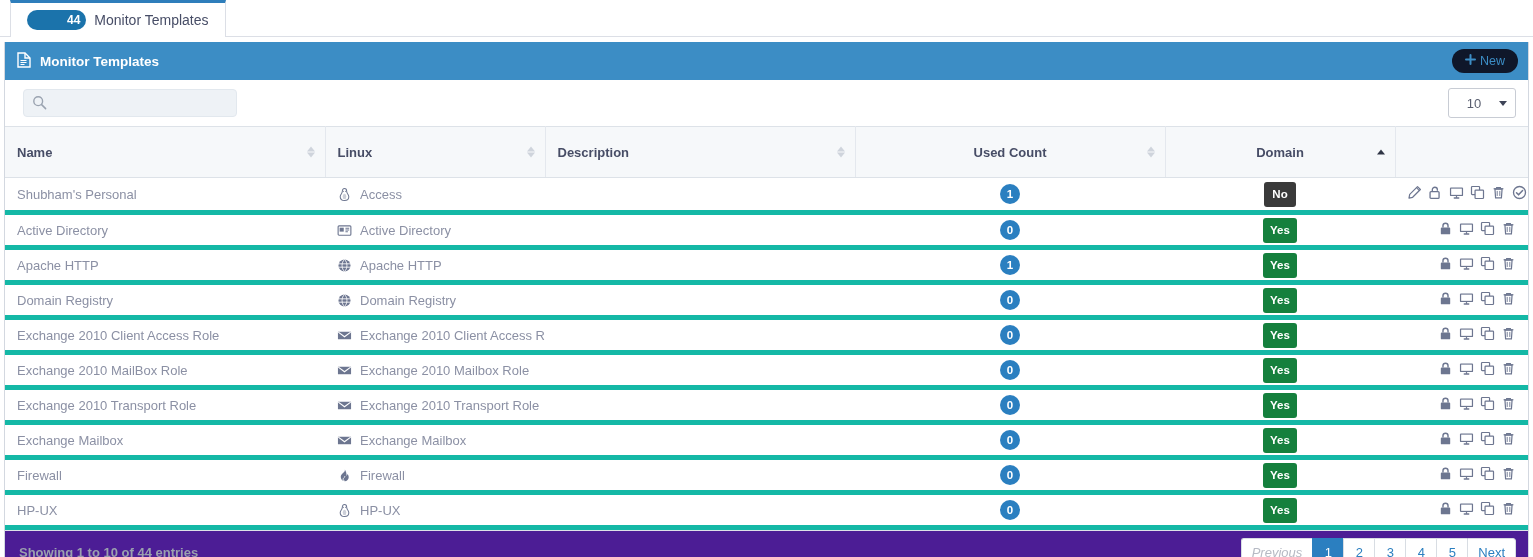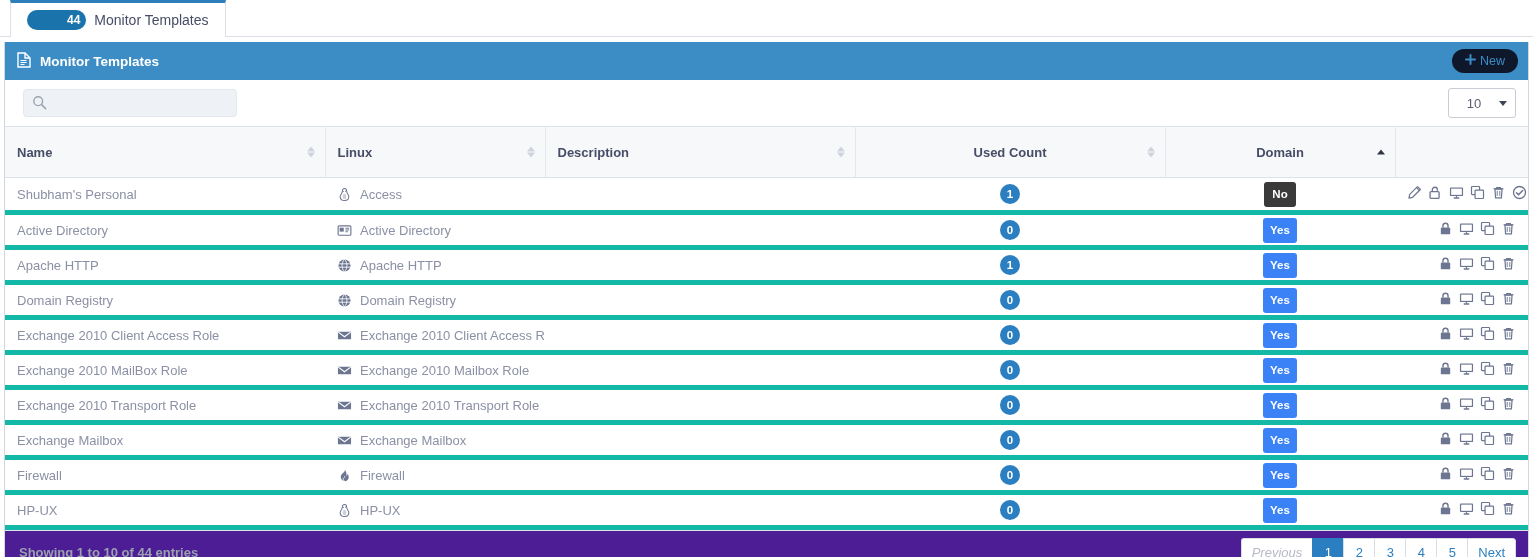--- a/index.html
+++ b/index.html
@@ -243,21 +243,21 @@
     justify-content: center;
     min-width: 32px;
     height: 25px;
     padding: 0 7px;
     box-sizing: border-box;
     border-radius: 3px;
     color: #ffffff;
     font-size: 11.5px;
     font-weight: bold;
   }
-  .flag.yes { background: #3b82f6; }
+  .flag.yes { background: #15803d; }
   .flag.no  { background: #3a3a3a; }
 
   .actions { display: inline-flex; align-items: center; gap: 6px; }
   .act { cursor: pointer; line-height: 0; }
 
   
   .tfoot {
     height: 44px;
     background: #4c1d95;
     border-top: 1px solid #dde2e8;

